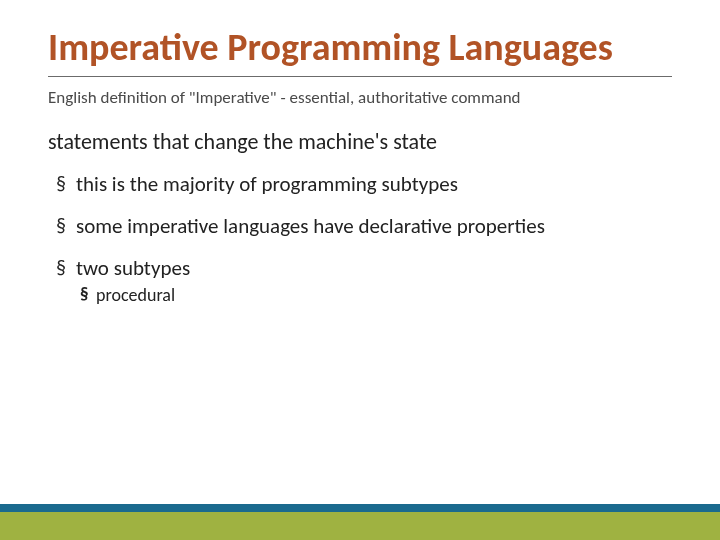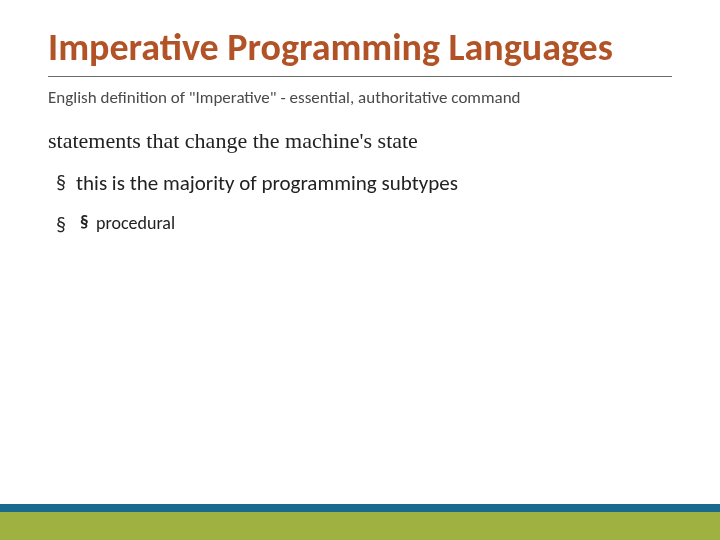--- a/index.html
+++ b/index.html
@@ -32,21 +32,20 @@
   }
   .subtitle {
     font-size: 17px;
     color: #4a4a4a;
     margin-top: 10px;
   }
   .lead {
     font-size: 22px;
     color: #222;
     margin-top: 20px;
-    font-family: Liberation Serif, serif;
   }
   ul.bullets {
     list-style: none;
     margin-top: 16px;
   }
   ul.bullets > li {
     position: relative;
     font-size: 21px;
     color: #222;
     padding-left: 28px;
@@ -109,20 +108,24 @@
 
   <p class="subtitle">English definition of "Imperative" - essential, authoritative command</p>
 
   <p class="lead">statements that change the machine's state</p>
 
   <ul class="bullets">
     <li>
       <span>this is the majority of programming subtypes</span>
     </li>
     <li>
+      <span>some imperative languages have declarative properties</span>
+    </li>
+    <li>
+      <span>two subtypes</span>
       <ul class="sub">
         <li>
           <span>procedural</span>
         </li>
       </ul>
     </li>
   </ul>
 
   <div class="footer">
     <div class="bar-top"></div>

